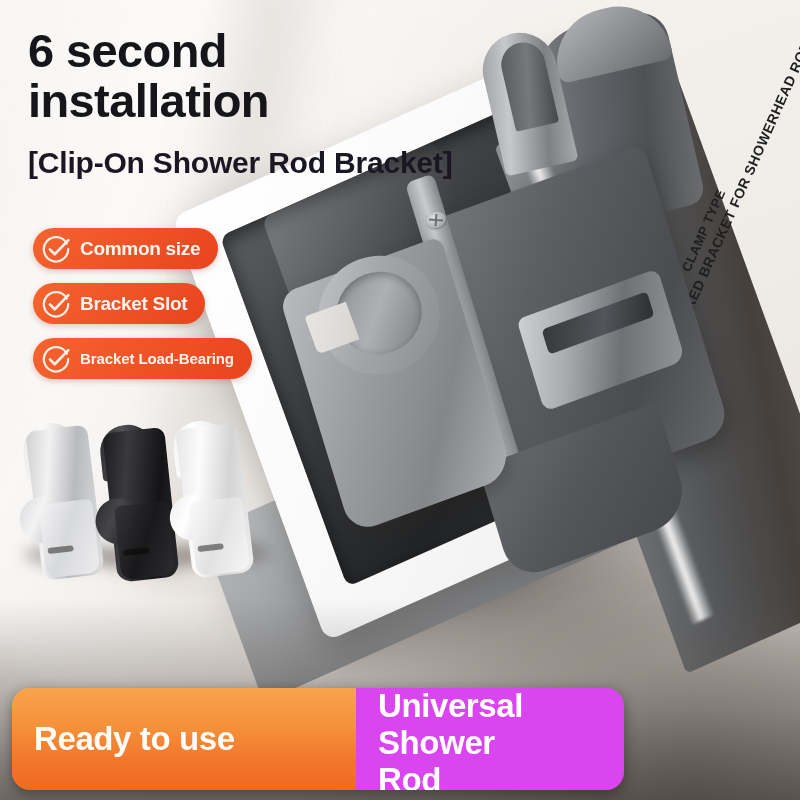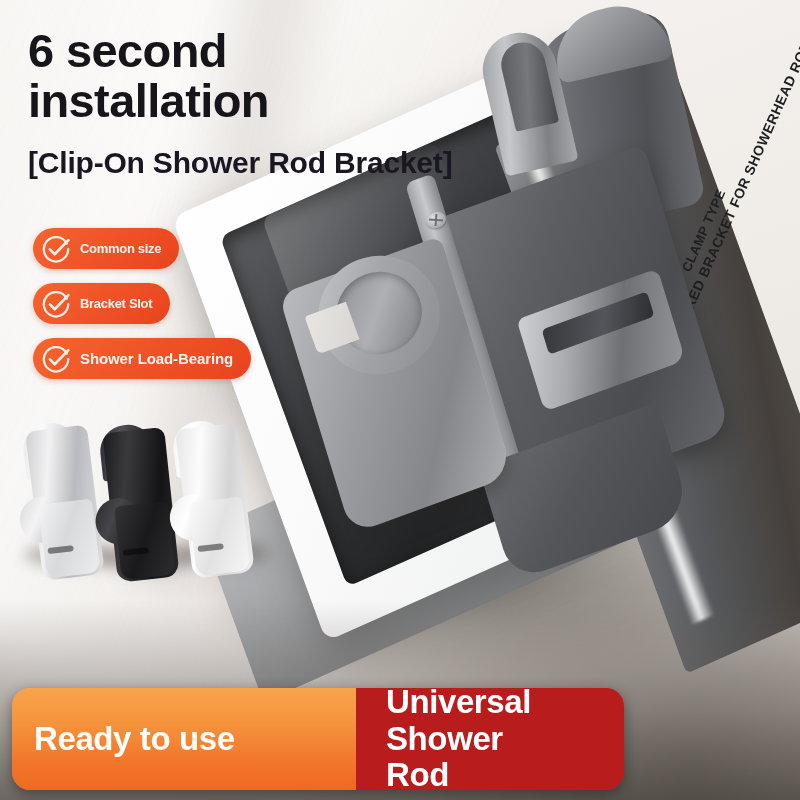--- a/index.html
+++ b/index.html
@@ -95,21 +95,21 @@
   }
   .badge-icon {
     width: 30px; height: 30px;
     flex: 0 0 30px;
     margin-right: 9px;
     display: block;
   }
   .badge-label {
     color: #fdf4ef;
     font-weight: 700;
-    font-size: 13px;
+    font-size: 19px;
     letter-spacing: -0.3px;
     white-space: nowrap;
   }
   .badge.small .badge-label {
     font-size: 15px;
     letter-spacing: -0.1px;
   }
 
   
   .variants {
@@ -381,24 +381,23 @@
   .banner-orange {
     width: 344px;
     background: linear-gradient(180deg,#f7a44d 0%,#f5933c 35%,#f2762a 72%,#ef6a20 100%);
     display: flex;
     align-items: center;
     padding-left: 22px;
     box-sizing: border-box;
   }
   .banner-black {
     flex: 1;
-    background: #b91c1c;
+    background: #d946ef;
     display: flex;
-    align-items: center;
-    padding-left: 30px;
+    padding-left: 22px;
     box-sizing: border-box;
   }
   .banner-text {
     color: #ffffff;
     font-size: 33px;
     font-weight: 700;
     line-height: 1.12;
     letter-spacing: -0.4px;
   }
   .banner-orange .banner-text { color: #fffdfa; }
@@ -465,21 +464,21 @@
         <path d="M27.5 10.2 A13 13 0 1 0 29 16" fill="none" stroke="#fdeee6" stroke-width="2.4" stroke-linecap="round"></path>
         <path d="M9.5 16.4 L14.6 21.6 L29.2 6.6" fill="none" stroke="#fdeee6" stroke-width="2.8" stroke-linecap="round" stroke-linejoin="round"></path>
       </svg>
       <span class="badge-label">Bracket Slot</span>
     </div>
     <div class="badge small">
       <svg class="badge-icon" viewBox="0 0 32 32">
         <path d="M27.5 10.2 A13 13 0 1 0 29 16" fill="none" stroke="#fdeee6" stroke-width="2.4" stroke-linecap="round"></path>
         <path d="M9.5 16.4 L14.6 21.6 L29.2 6.6" fill="none" stroke="#fdeee6" stroke-width="2.8" stroke-linecap="round" stroke-linejoin="round"></path>
       </svg>
-      <span class="badge-label">Shower Load-Bearing</span>
+      <span class="badge-label">Bracket Load-Bearing</span>
     </div>
   </div>
 
   <div class="variants">
     <div class="clip-shadow" style="left:6px; top:122px; width:96px; height:26px;"></div>
     <div class="clip-shadow" style="left:82px; top:126px; width:96px; height:26px;"></div>
     <div class="clip-shadow" style="left:156px; top:120px; width:96px; height:26px;"></div>
 
     <div class="clip clip-silver" style="left:6px; top:8px; transform:rotate(-7deg);">
       <div class="clip-hook"></div>

